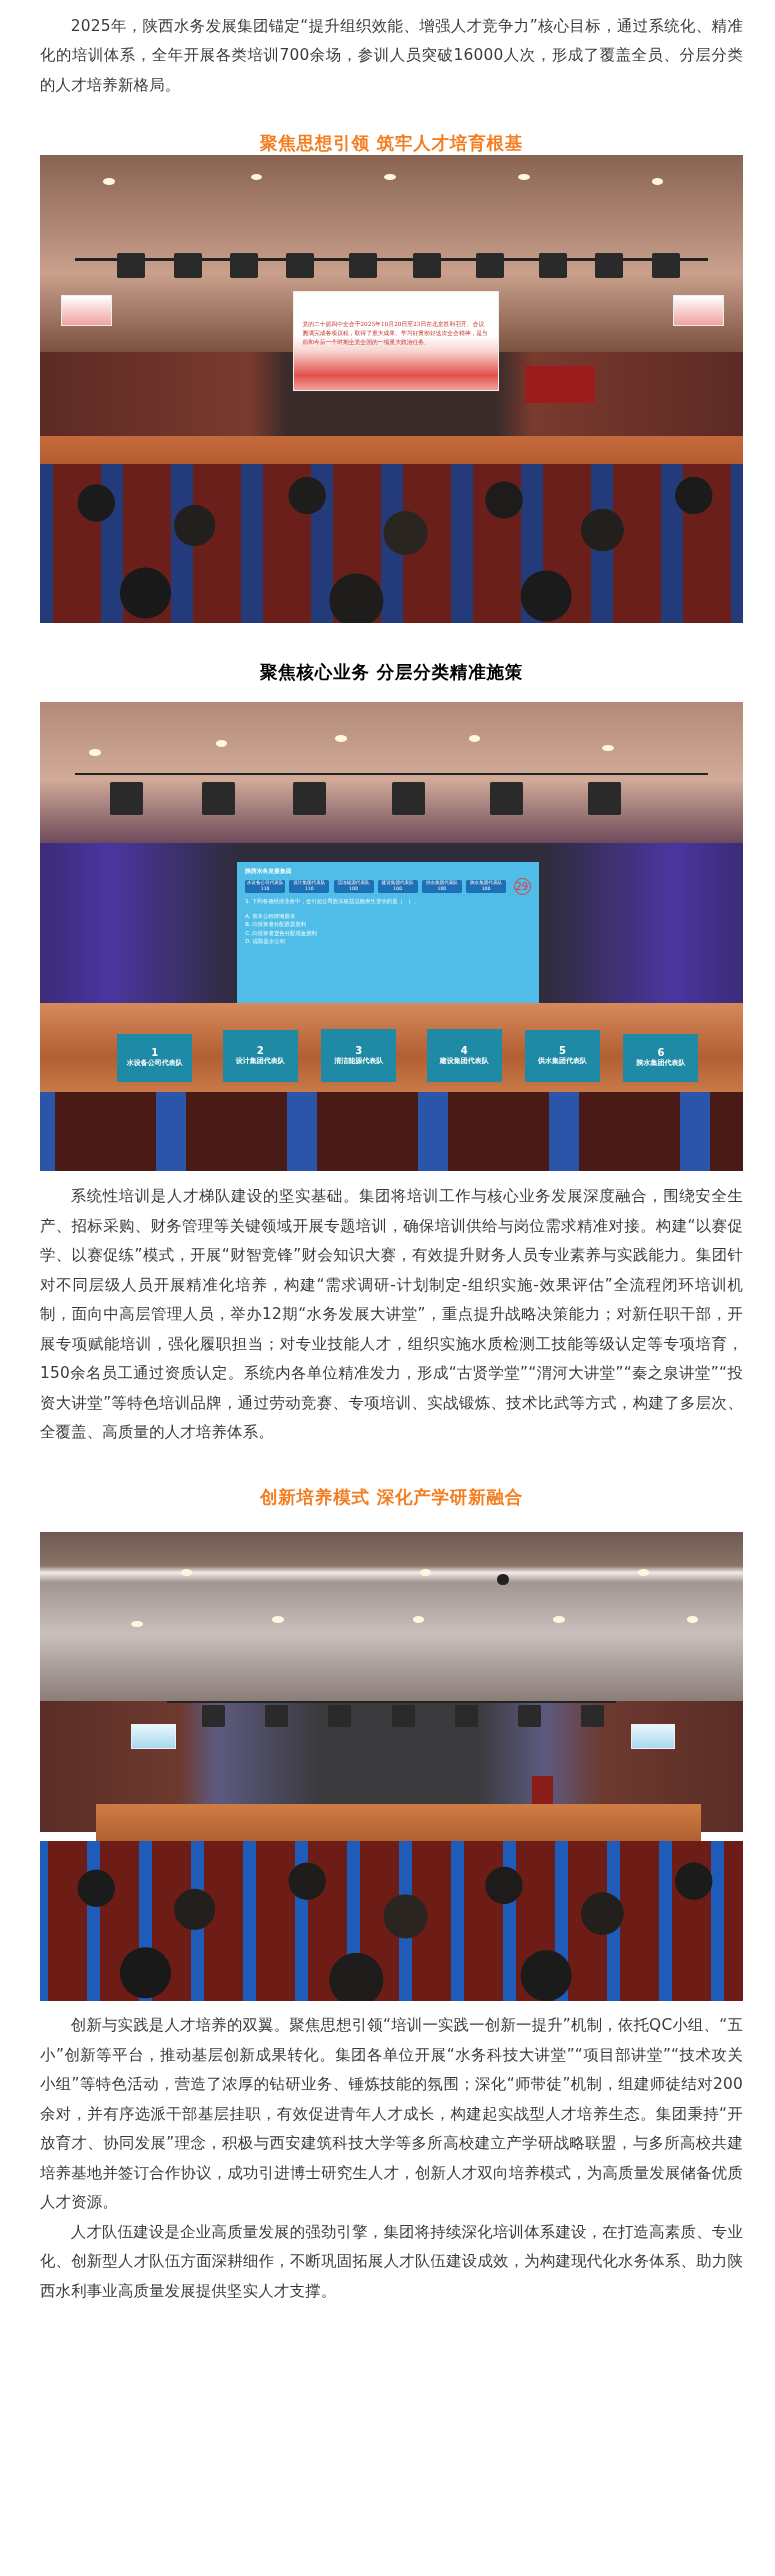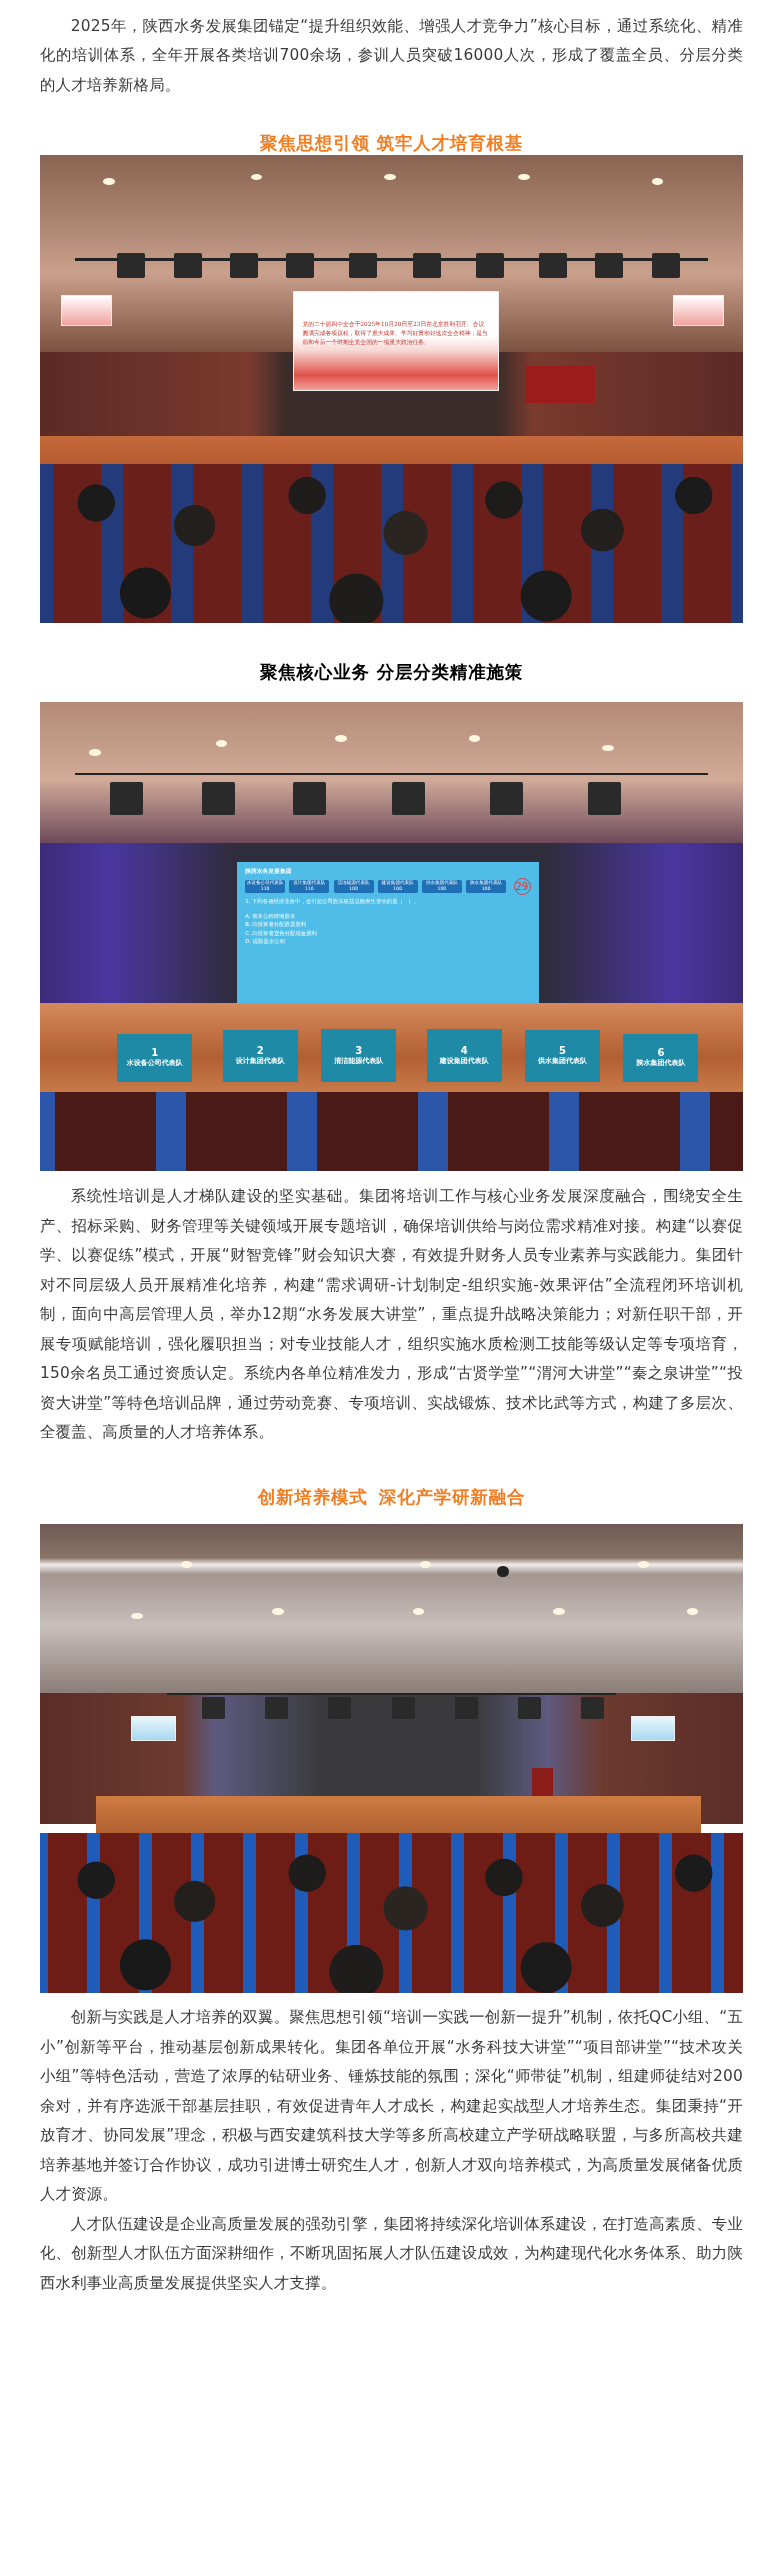--- a/index.html
+++ b/index.html
@@ -2,21 +2,21 @@
 <html style="font-size:13.3px"><head>
   <meta charset="utf-8">
   <style>
     html, body { margin: 0; padding: 0; background: #ffffff; }
     body { width: 775px; font-family: "DejaVu Sans", "Liberation Sans", sans-serif; color: #3a3a3a; }
     .article { width: 775px; box-sizing: border-box; padding: 11.6px 32px 0 40px; }
     .para { font-size: 15.4px; line-height: 29.5px; text-indent: 2em; margin: 0; text-align: justify; letter-spacing: 0.2px; }
     .heading { text-align: center; font-weight: bold; font-size: 17.5px; letter-spacing: 0.8px; margin: 0; }
     .heading.h1 { margin-top: 31px; }
     .heading.h2 { margin-top: 37px; margin-bottom: 18.3px; }
-    .heading.h3 { margin-top: 37px; margin-bottom: 15px; font-family: Liberation Mono, monospace; }
+    .heading.h3 { margin-top: 37px; margin-bottom: 23px; }
     .photo { width: 703px; position: relative; overflow: hidden; }
     .photo.p1 { height: 468px; margin-bottom: 10.8px; }
     .photo.p2 { height: 469px; margin-bottom: 10.8px; }
     .photo.p3 { height: 469px; margin-bottom: 10.8px; }
     
     .ceil { position: absolute; left: 0; right: 0; top: 0; height: 42%; background: linear-gradient(#8a6452, #b28b78 40%, #c9a08c 60%, #7b5140); }
     .rail { position: absolute; left: 5%; right: 5%; top: 22%; height: 2.5px; background: #222; }
     .spot { position: absolute; top: 21%; width: 28px; height: 25px; background: #2a2a2a; border-radius: 1.7px; }
     .dot { position: absolute; width: 11.6px; height: 6.6px; border-radius: 50%; background: #fff6e0; }
     .wall { position: absolute; left: 0; right: 0; top: 42%; height: 24%; background: linear-gradient(90deg, #5c2a24, #7a3a2e 30%, #3a2c2a 35%, #3a2c2a 65%, #7a3a2e 70%, #5c2a24); }

